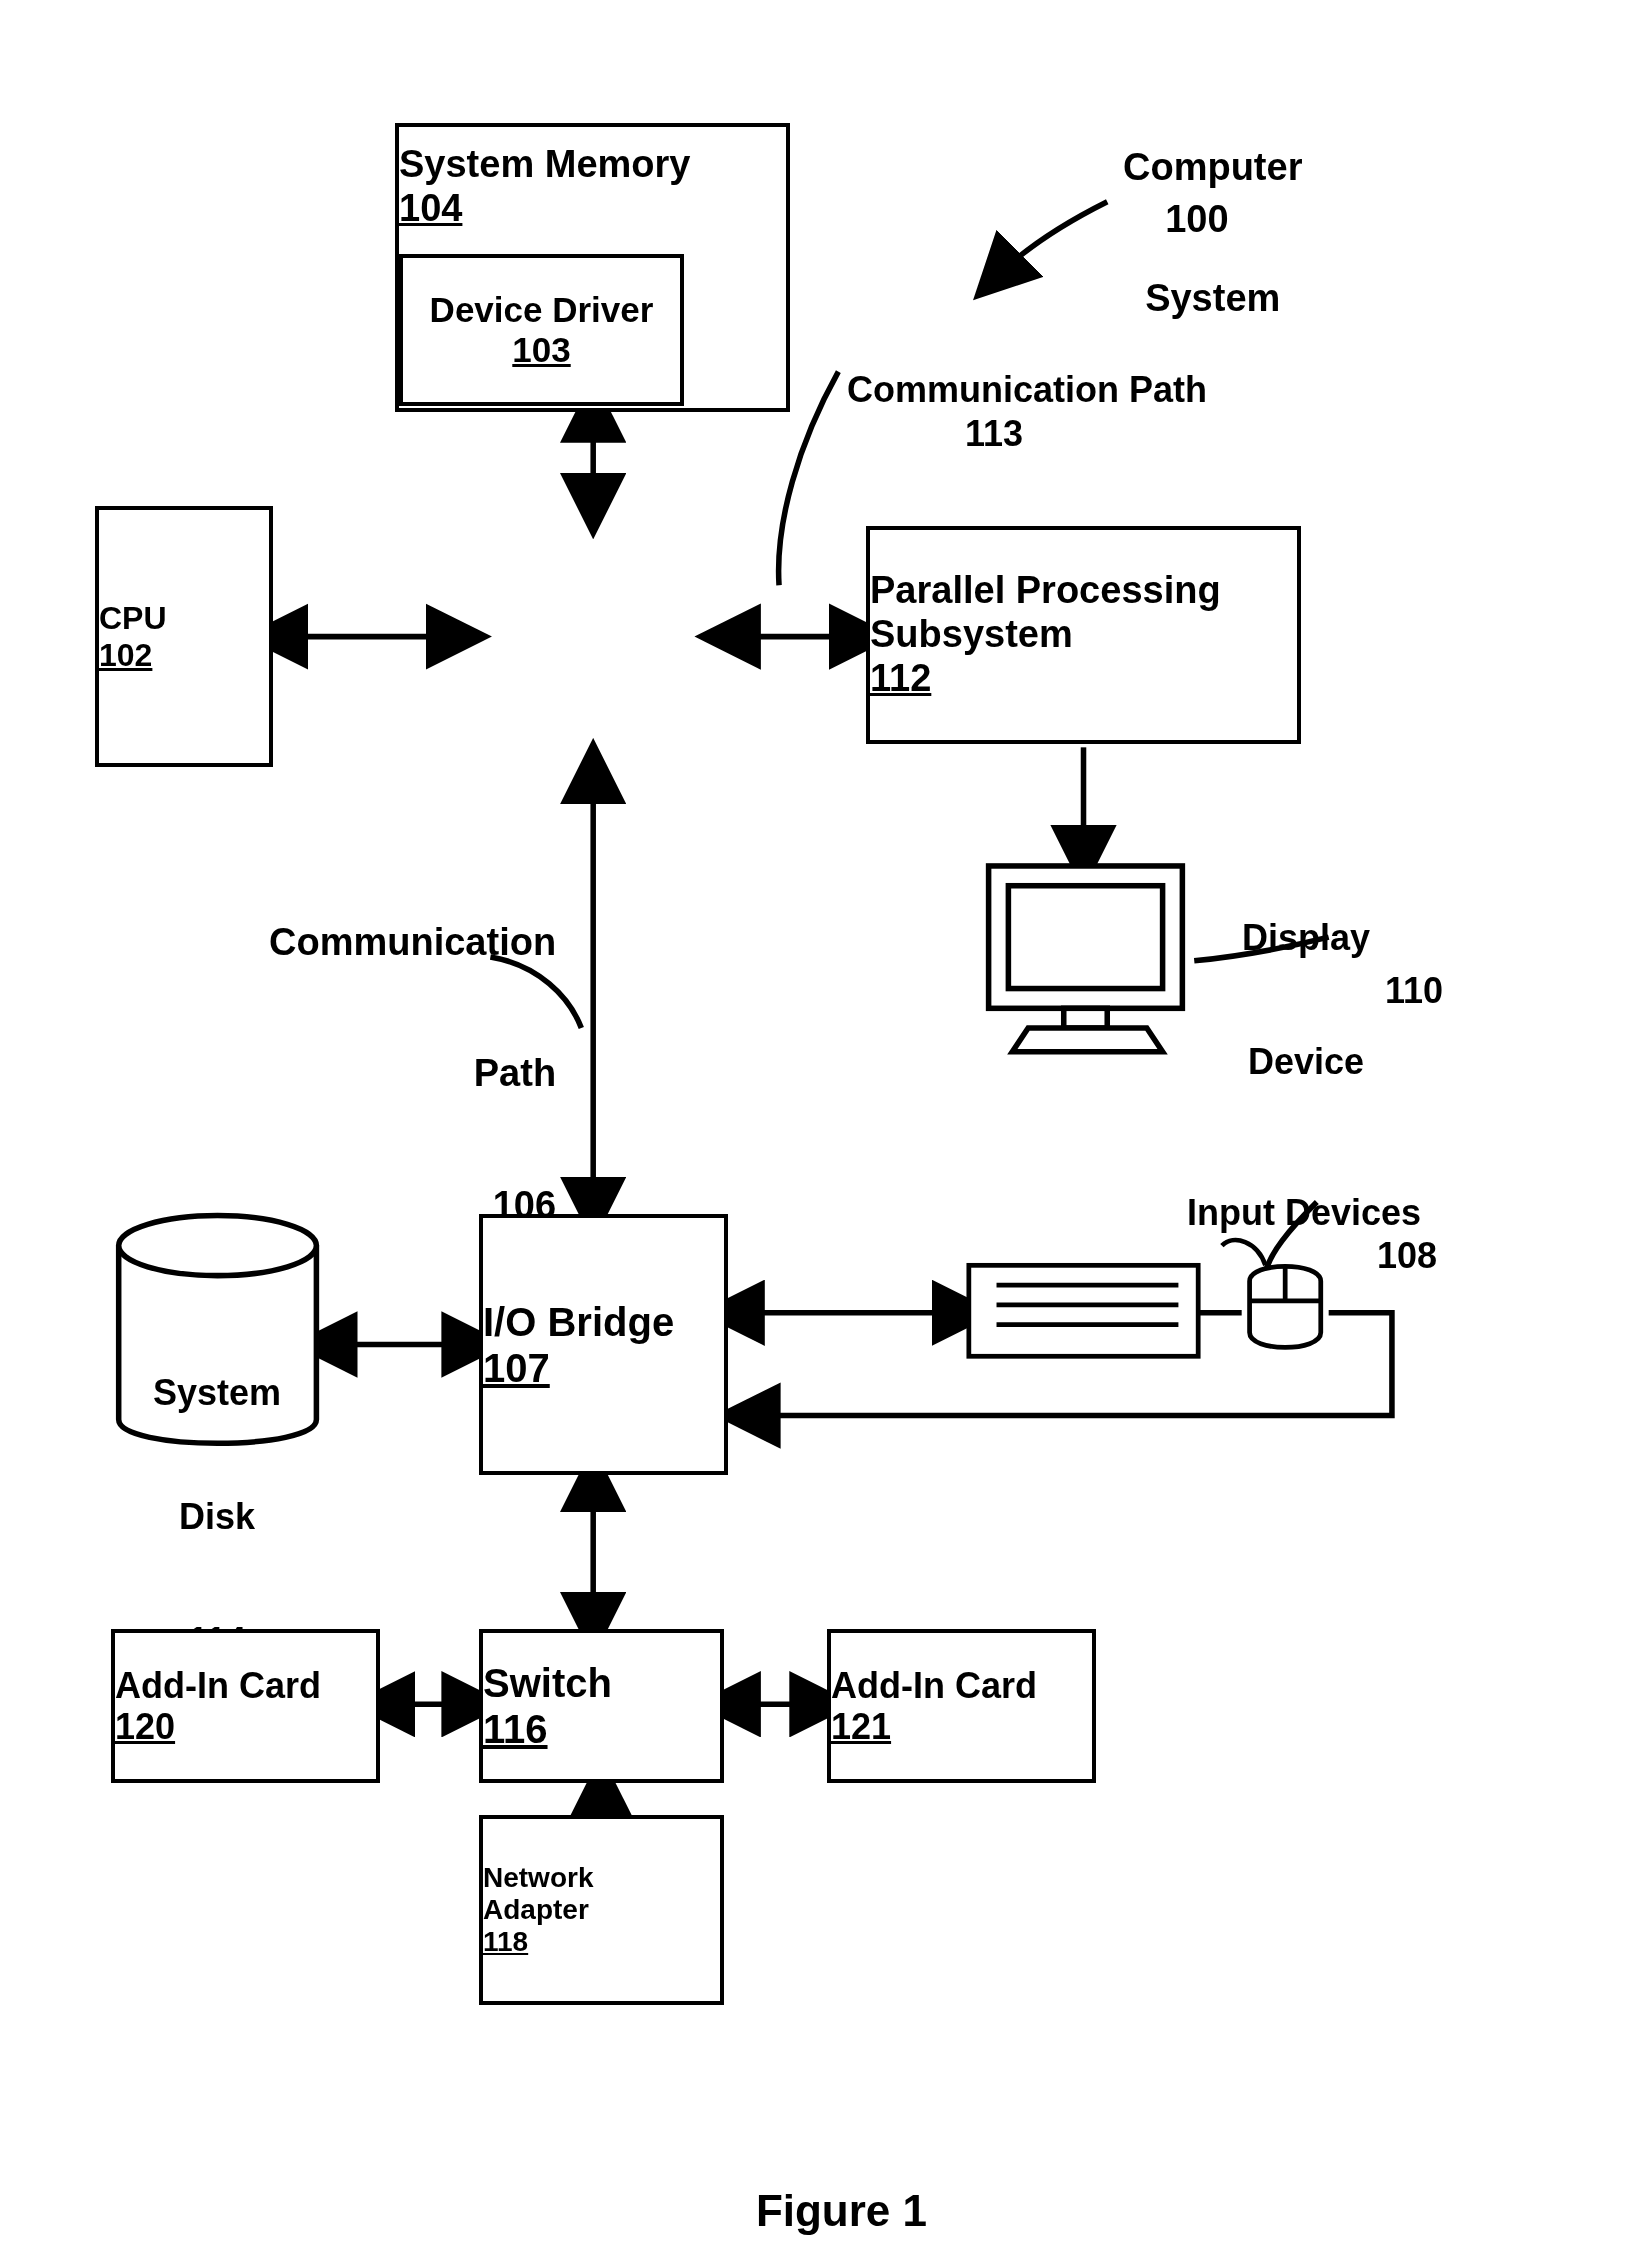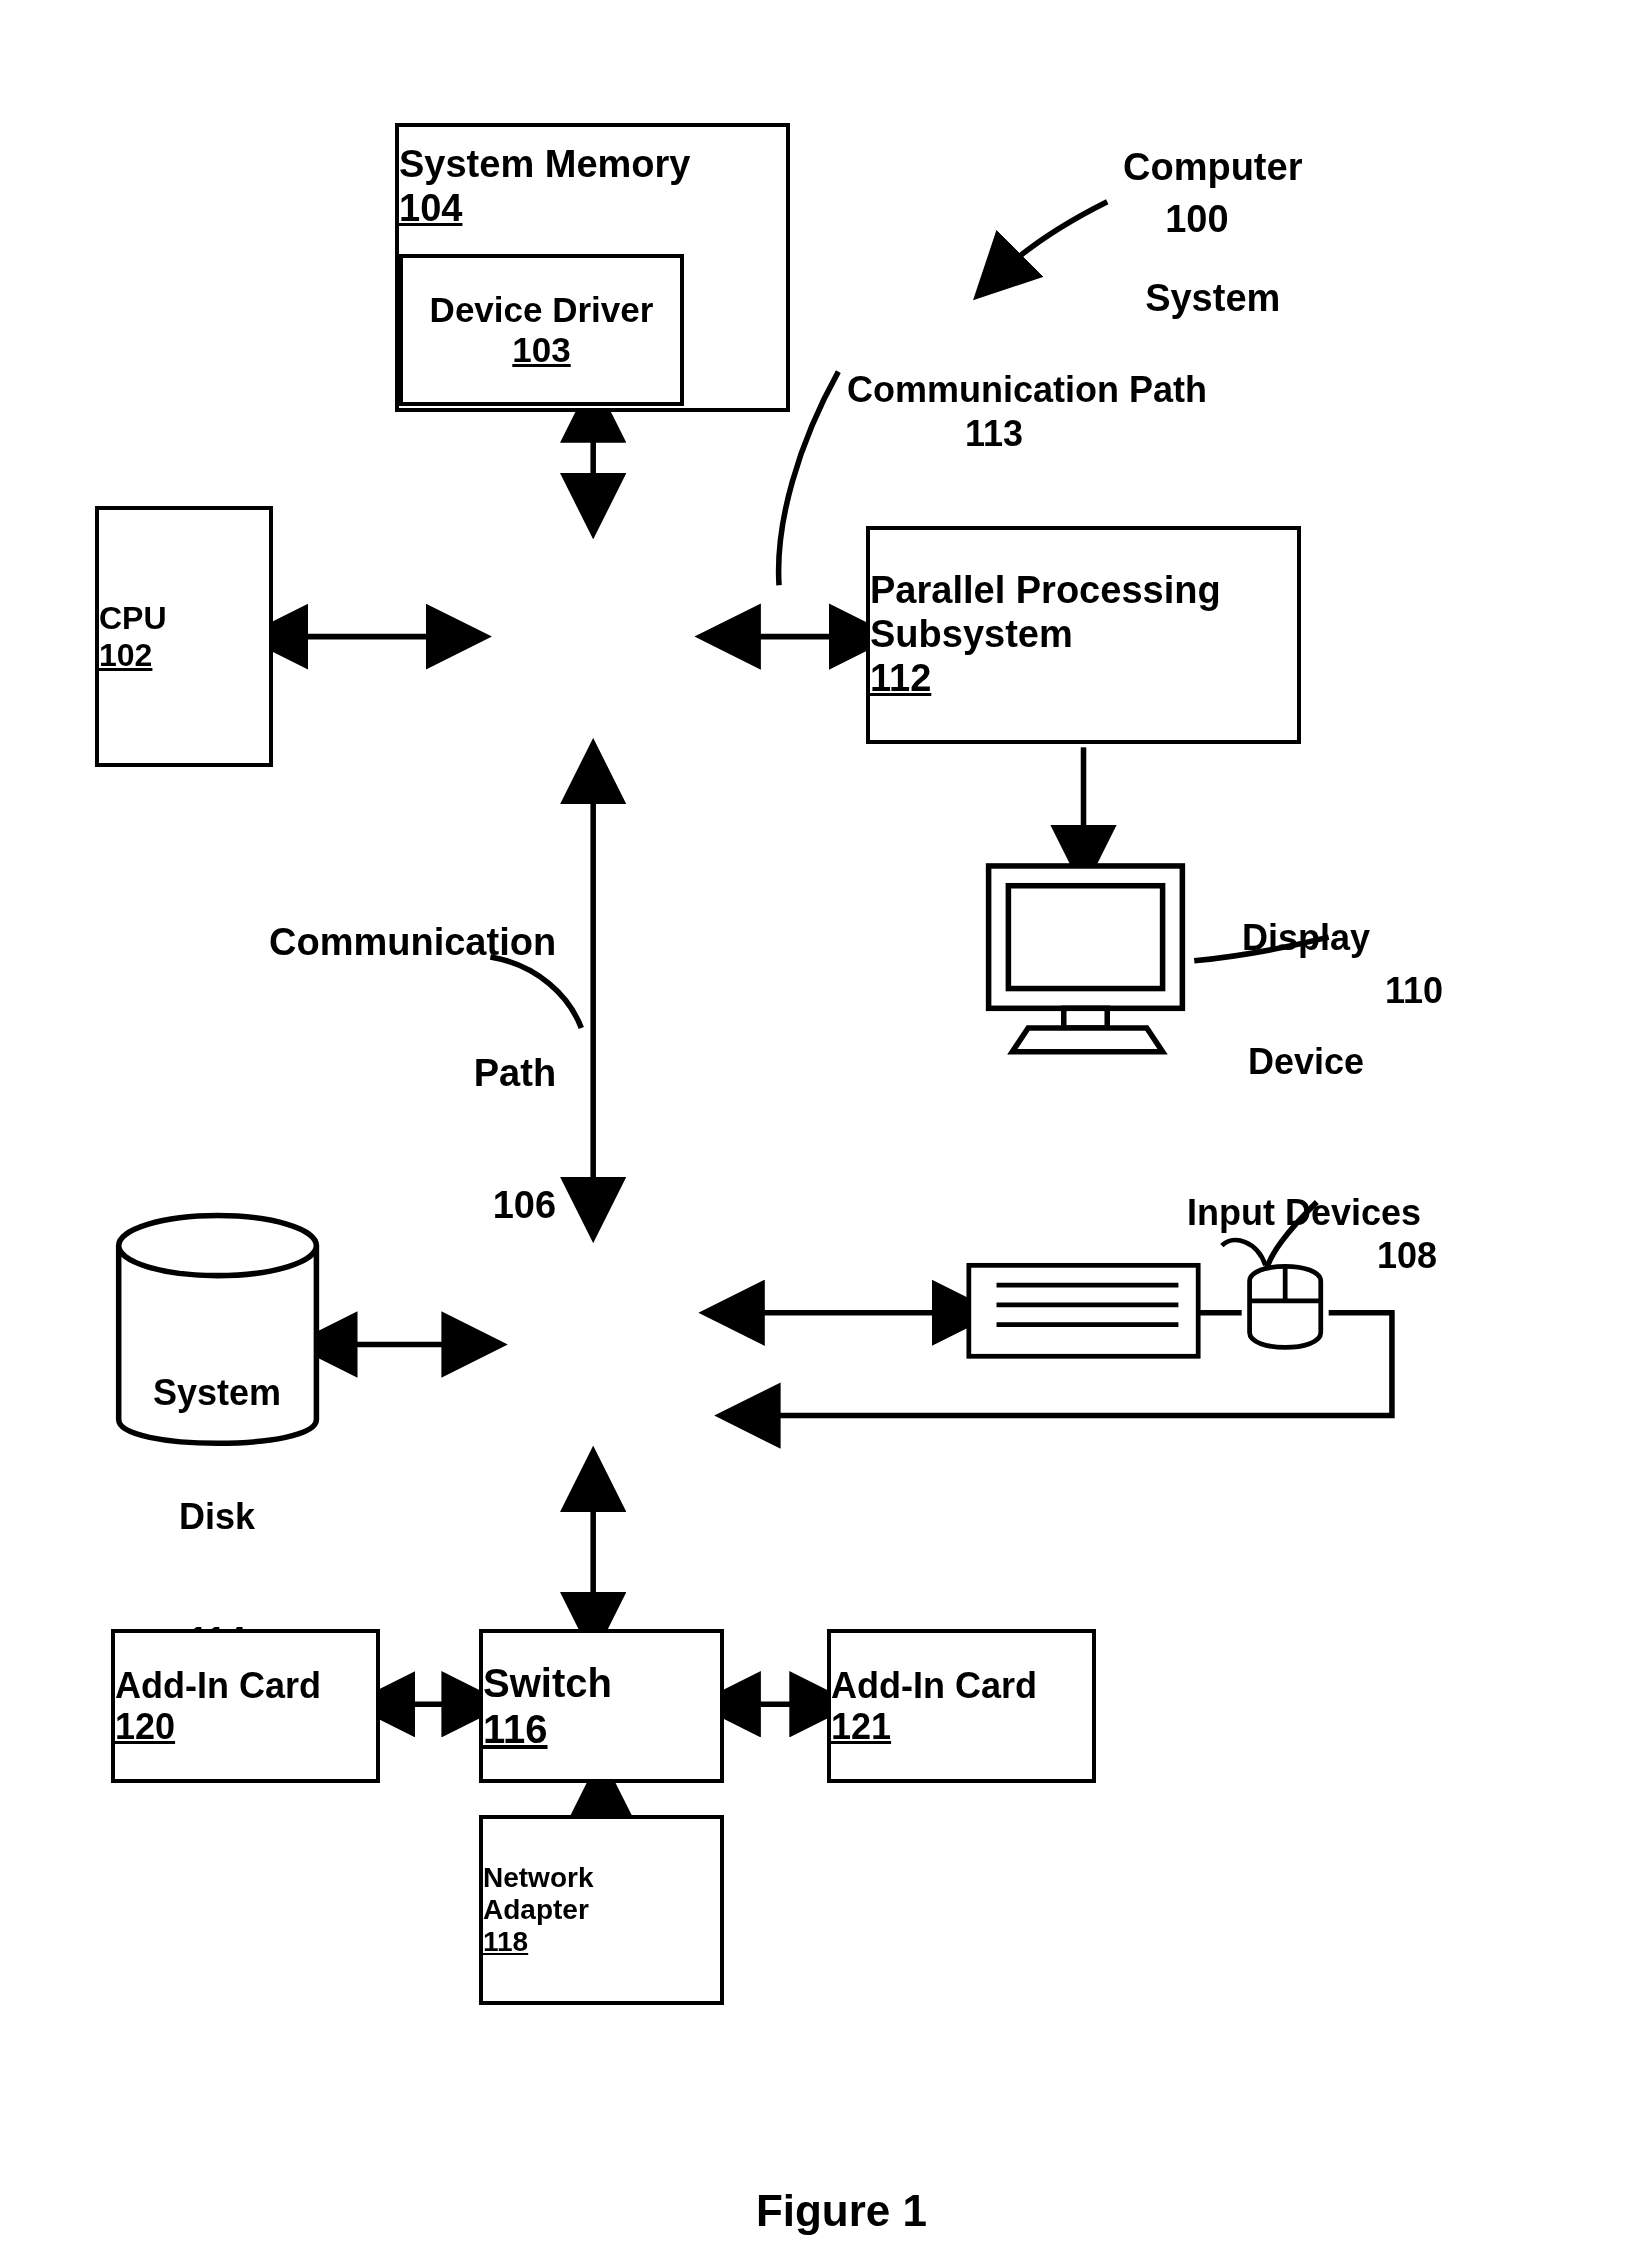--- a/index.html
+++ b/index.html
@@ -188,20 +188,24 @@
   <div class="label" style="left:1337px; top:1194px; font-size:36px;">
     <span>108</span>
   </div>
 
   <div class="label" style="left:150px; top:1289px; font-size:36px; text-align:center; width:134px;">
     <div>System</div>
     <div>Disk</div>
     <div class="num">114</div>
   </div>
 
+  <div class="box" style="left:479px; top:1214px; width:249px; height:261px; font-size:40px;">
+    <div>I/O Bridge</div>
+    <div class="num">107</div>
+  </div>
 
   <div class="box" style="left:111px; top:1629px; width:269px; height:154px; font-size:36px;">
     <div>Add-In Card</div>
     <div class="num">120</div>
   </div>
 
   <div class="box" style="left:479px; top:1629px; width:245px; height:154px; font-size:40px;">
     <div>Switch</div>
     <div class="num">116</div>
   </div>

